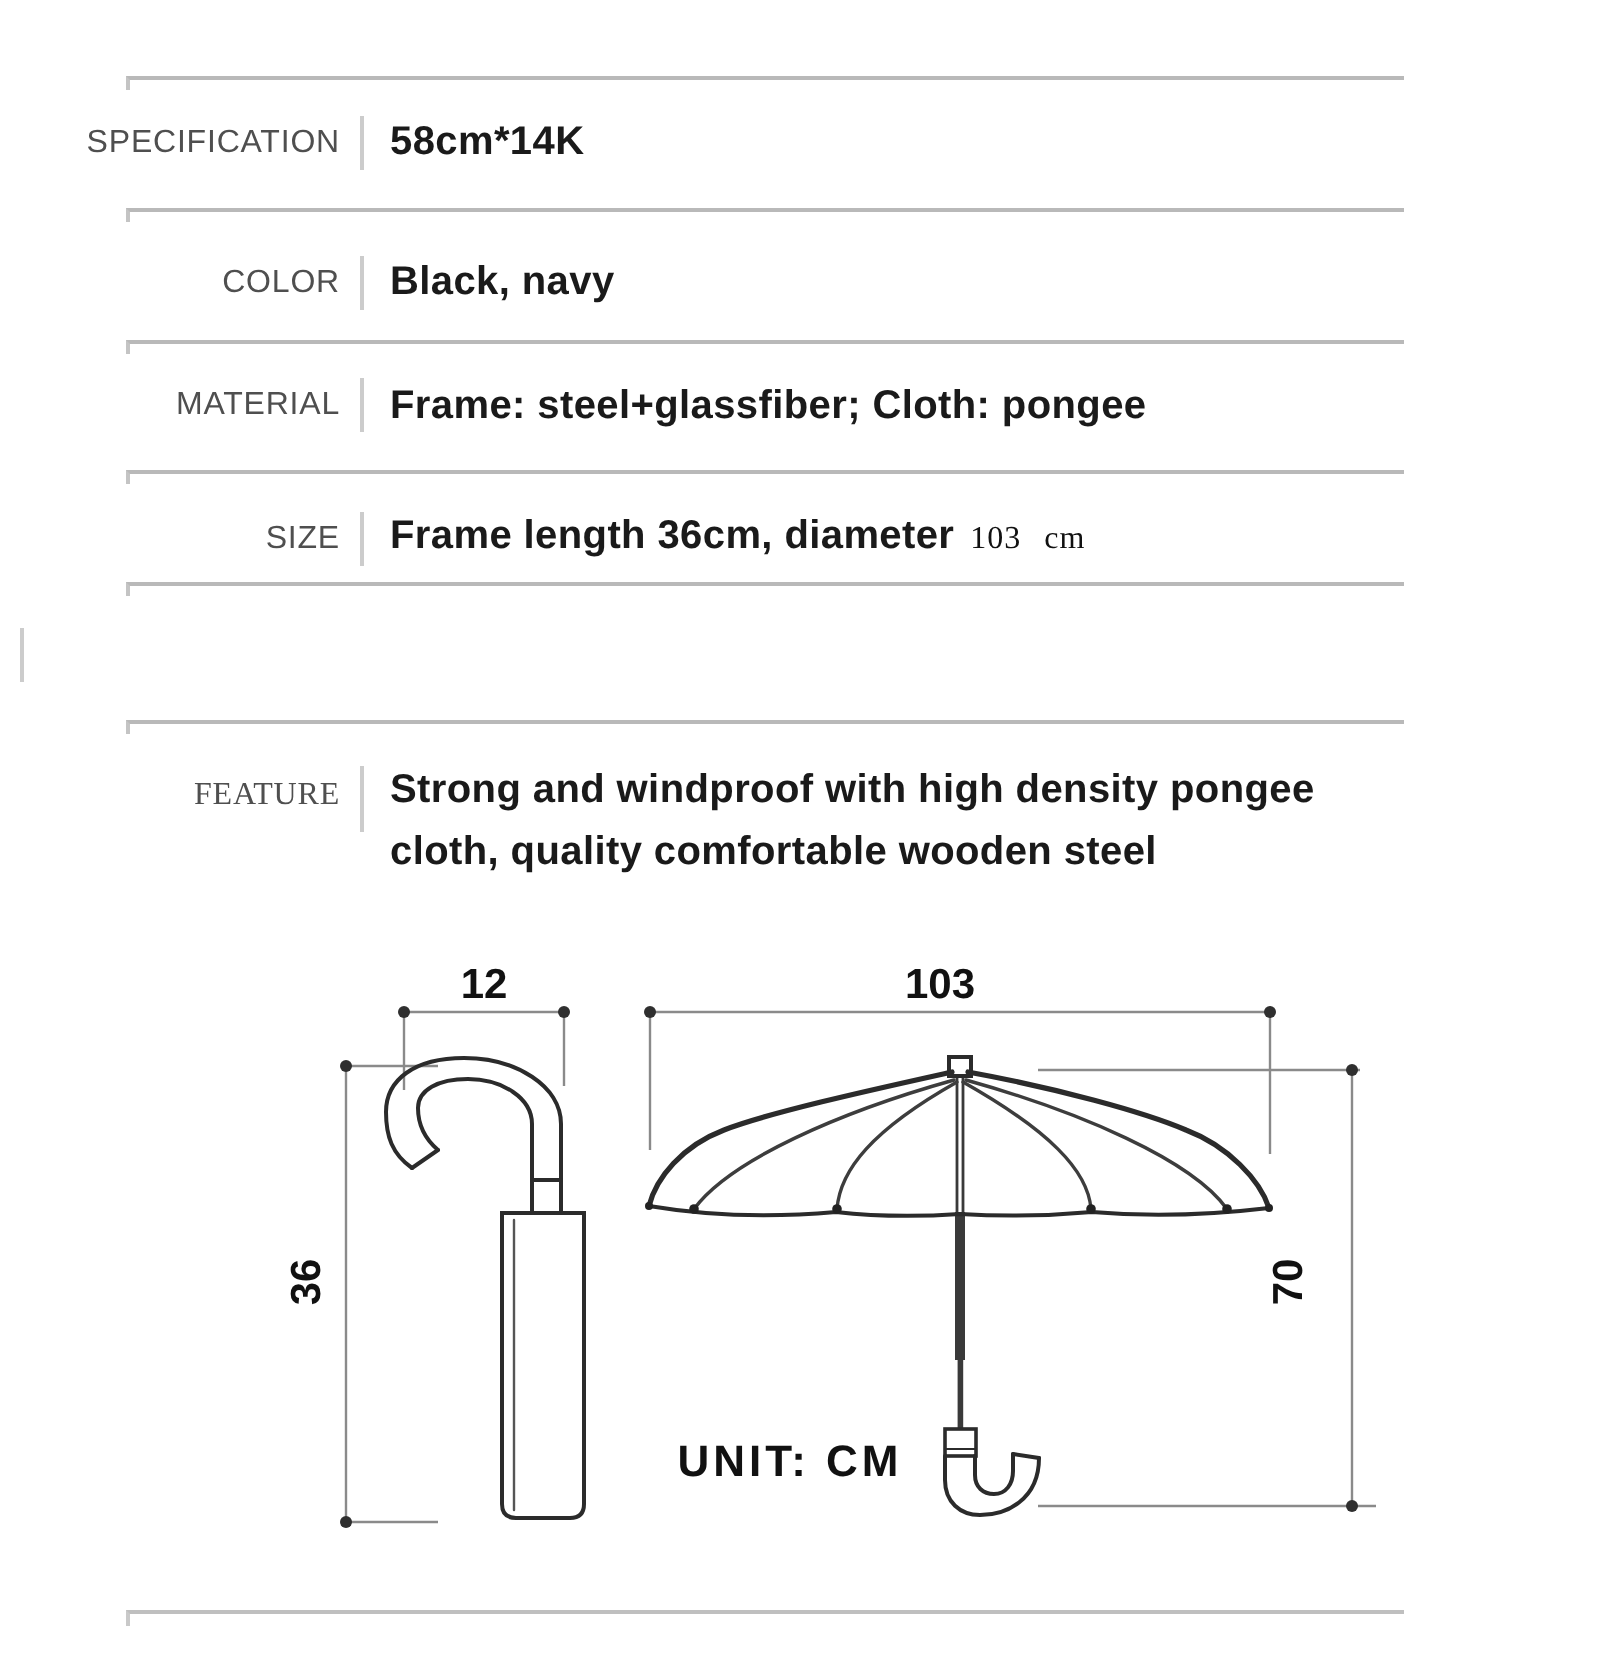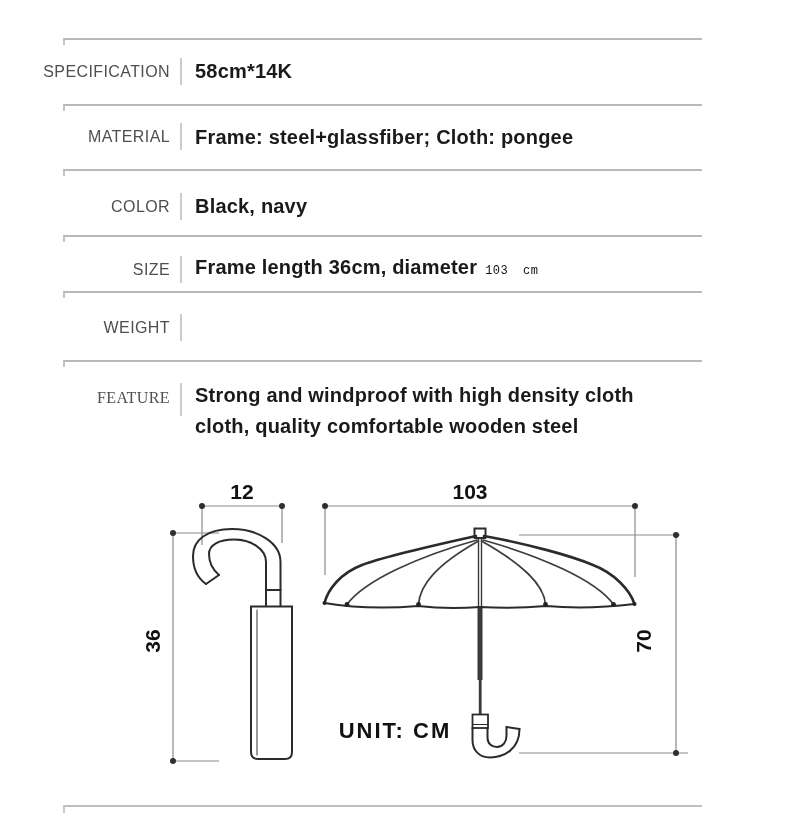--- a/index.html
+++ b/index.html
@@ -19,21 +19,21 @@
   .r6{height:100px;align-items:flex-start;padding-top:20px;}
 
   .tlabel{width:170px;text-align:right;font-size:16px;color:#4f4f4f;
           letter-spacing:.4px;line-height:17px;flex:0 0 170px;}
   .tdiv{width:2px;height:27px;background:#cccccc;margin-left:10px;flex:0 0 2px;}
   .tval{margin-left:13px;font-size:20px;font-weight:700;color:#1a1a1a;
         letter-spacing:.2px;line-height:26px;}
   .r6 .tlabel{margin-top:9px;font-family:Liberation Serif, serif;}
   .r6 .tdiv{margin-top:3px;height:33px;}
   .r6 .tval{line-height:31px;width:512px;}
-  .patch{font-family:Liberation Mono, monospace;font-weight:400;font-size:12px;
+  .patch{font-family:Liberation Serif, serif;font-weight:400;font-size:16px;
          margin-left:8px;word-spacing:7px;letter-spacing:.5px;color:#111;}
 
   
   .diagram{position:absolute;top:465px;left:0;}
   .dimnum{font:700 21px "Liberation Sans",sans-serif;fill:#111111;}
   .unittxt{font:700 22px "Liberation Sans",sans-serif;fill:#111111;letter-spacing:2px;}
 
   .bottom-sep{position:absolute;top:805px;left:63px;width:637px;height:6px;
        border-top:2px solid #bfbfbf;border-left:2px solid #c9c9c9;}
 </style>
@@ -42,53 +42,52 @@
 
 <div class="spec-table">
 
   <div class="trow r1">
     <span class="sep"></span>
     <div class="tlabel">SPECIFICATION</div>
     <div class="tdiv"></div>
     <div class="tval">58cm*14K</div>
   </div>
 
+  <div class="trow r3">
+    <span class="sep"></span>
+    <div class="tlabel">COLOR</div>
+    <div class="tdiv"></div>
+    <div class="tval">Black, navy</div>
+  </div>
+
   <div class="trow r2">
     <span class="sep"></span>
     <div class="tlabel">MATERIAL</div>
     <div class="tdiv"></div>
     <div class="tval">Frame: steel+glassfiber; Cloth: pongee</div>
-  </div>
-
-  <div class="trow r3">
-    <span class="sep"></span>
-    <div class="tlabel">COLOR</div>
-    <div class="tdiv"></div>
-    <div class="tval">Black, navy</div>
   </div>
 
   <div class="trow r4">
     <span class="sep"></span>
     <div class="tlabel">SIZE</div>
     <div class="tdiv"></div>
     <div class="tval"><span>Frame length 36cm, diameter</span><span class="patch">103 cm</span></div>
   </div>
 
   <div class="trow r5">
     <span class="sep"></span>
-    <div class="tlabel">WEIGHT</div>
     <div class="tdiv"></div>
   </div>
 
   <div class="trow r6">
     <span class="sep"></span>
     <div class="tlabel">FEATURE</div>
     <div class="tdiv"></div>
     <div class="tval">
-      <div>Strong and windproof with high density cloth</div>
+      <div>Strong and windproof with high density pongee</div>
       <div>cloth, quality comfortable wooden steel</div>
     </div>
   </div>
 
 </div>
 
 <svg class="diagram" width="800" height="325" viewBox="0 465 800 325">
 
   <g stroke="#8a8a8a" stroke-width="1.2" fill="none">
     <line x1="202" y1="506" x2="282" y2="506"></line>

